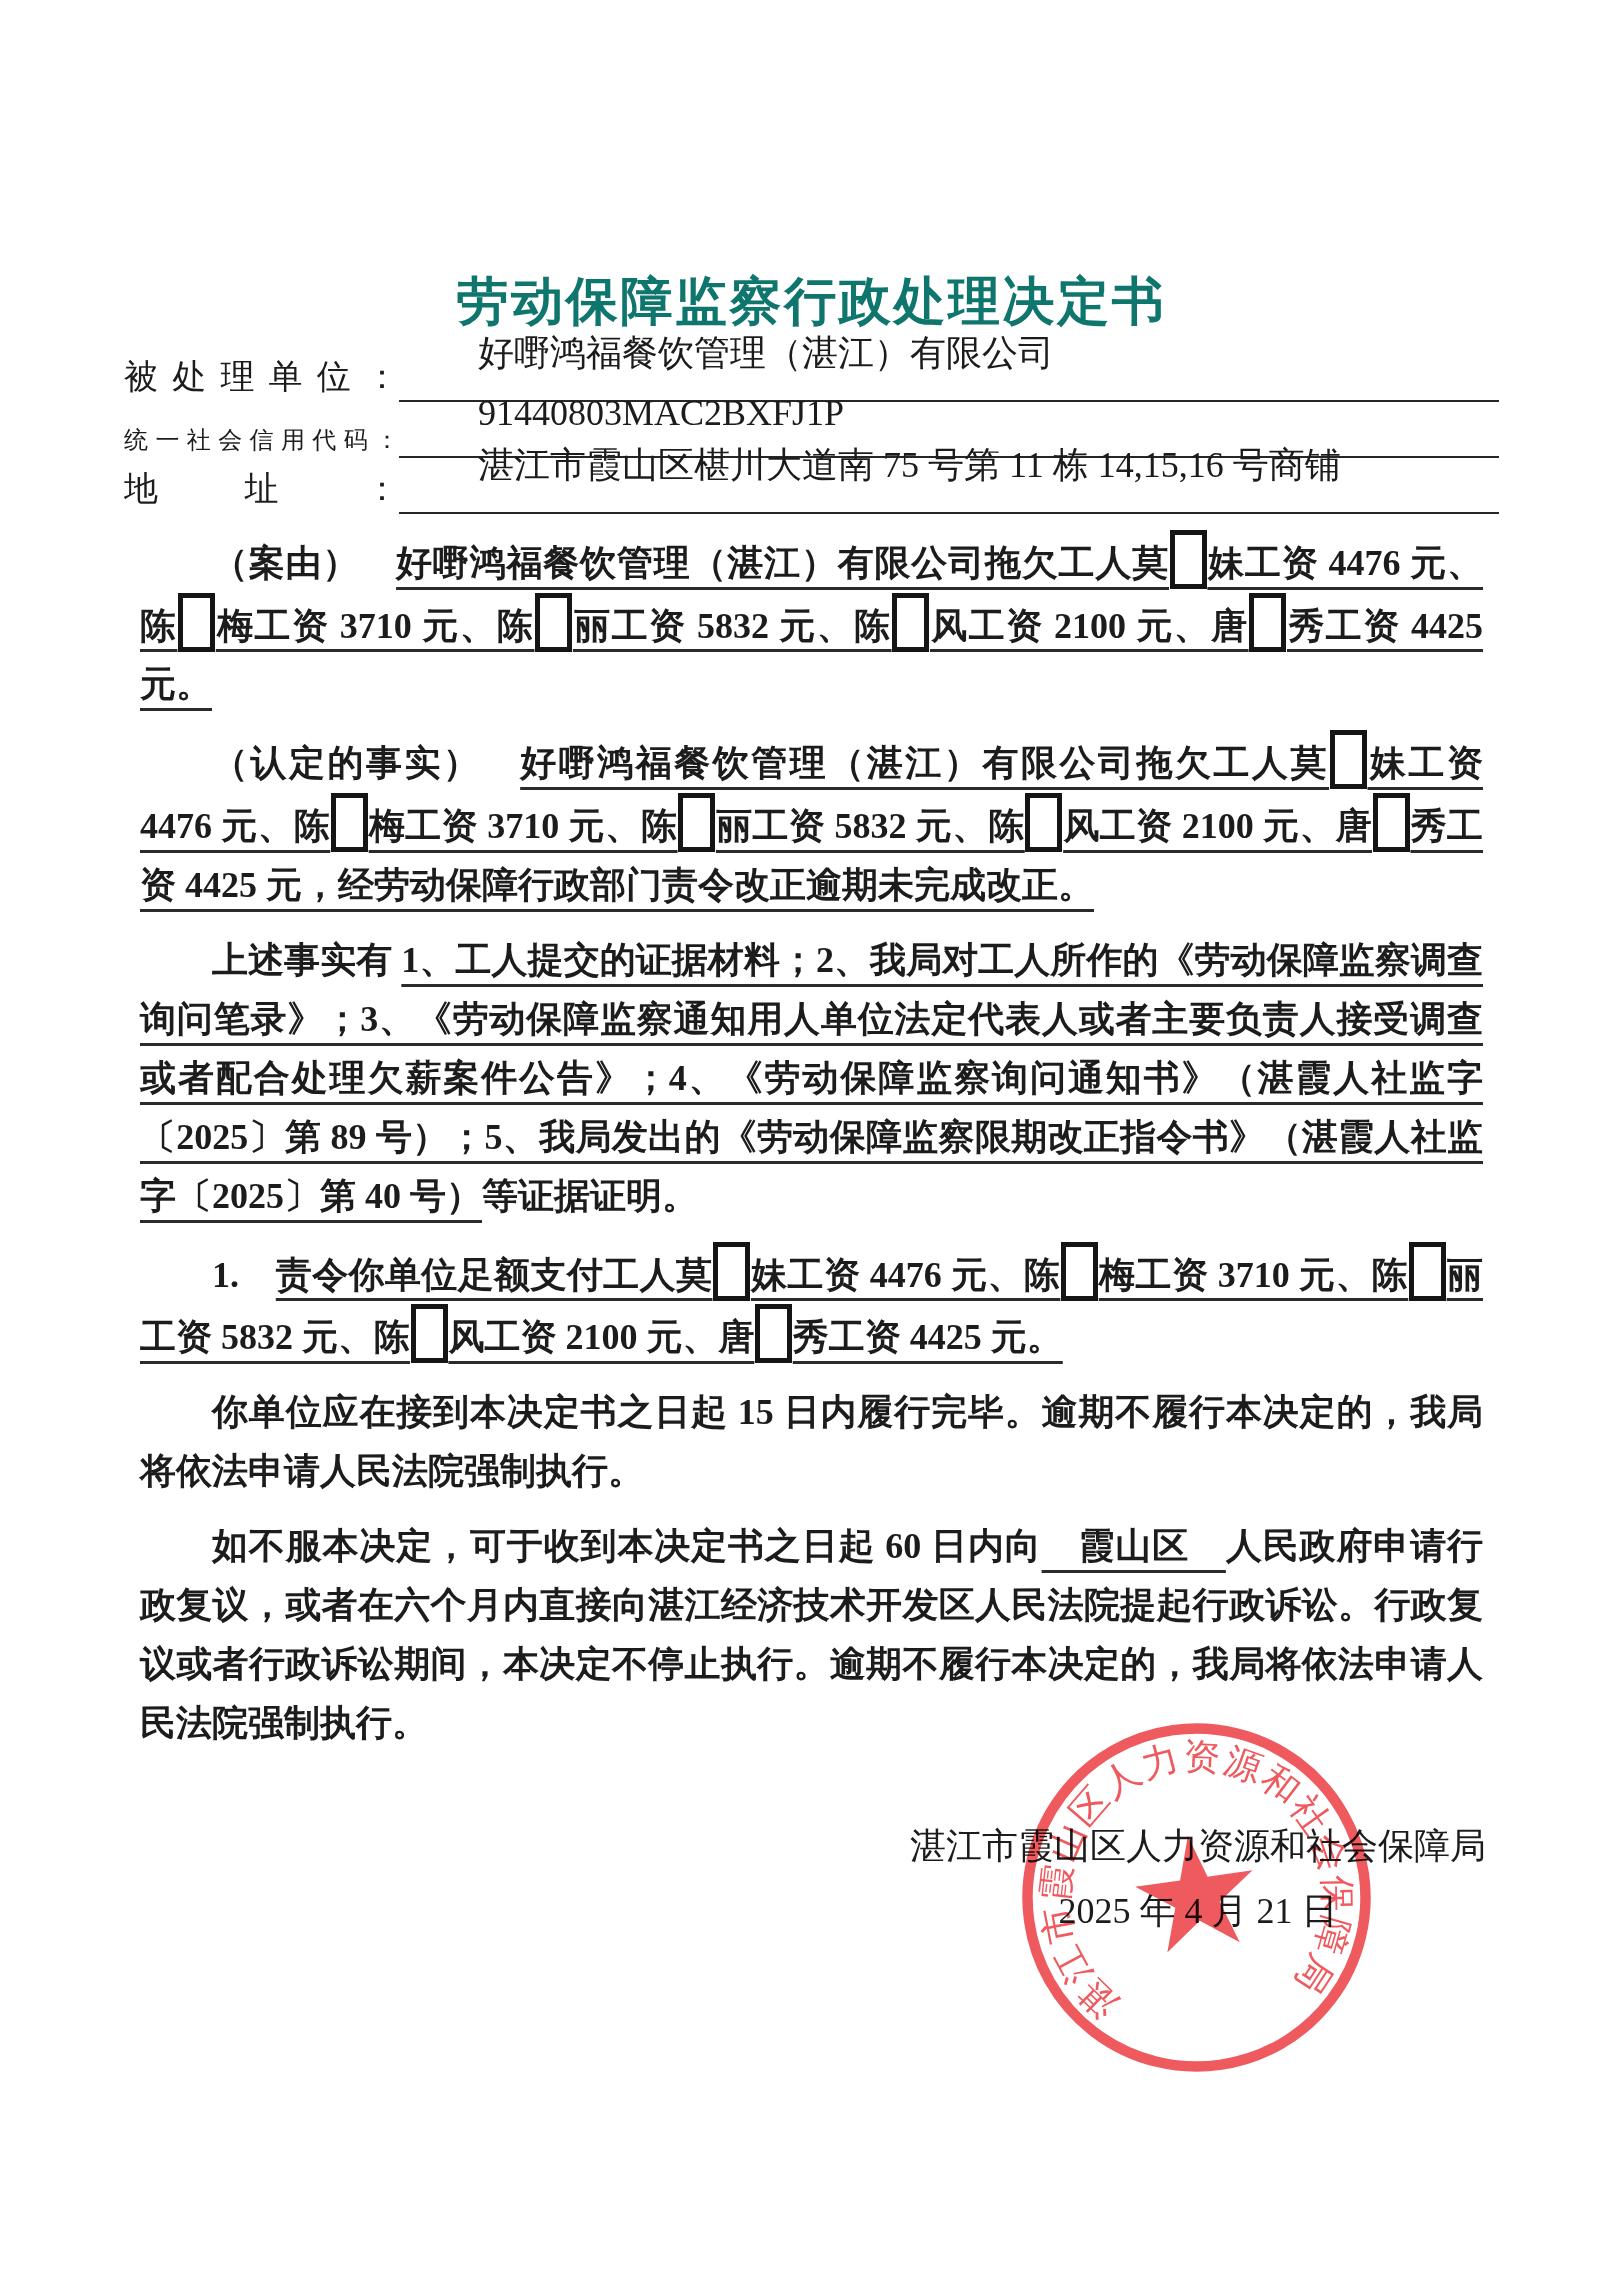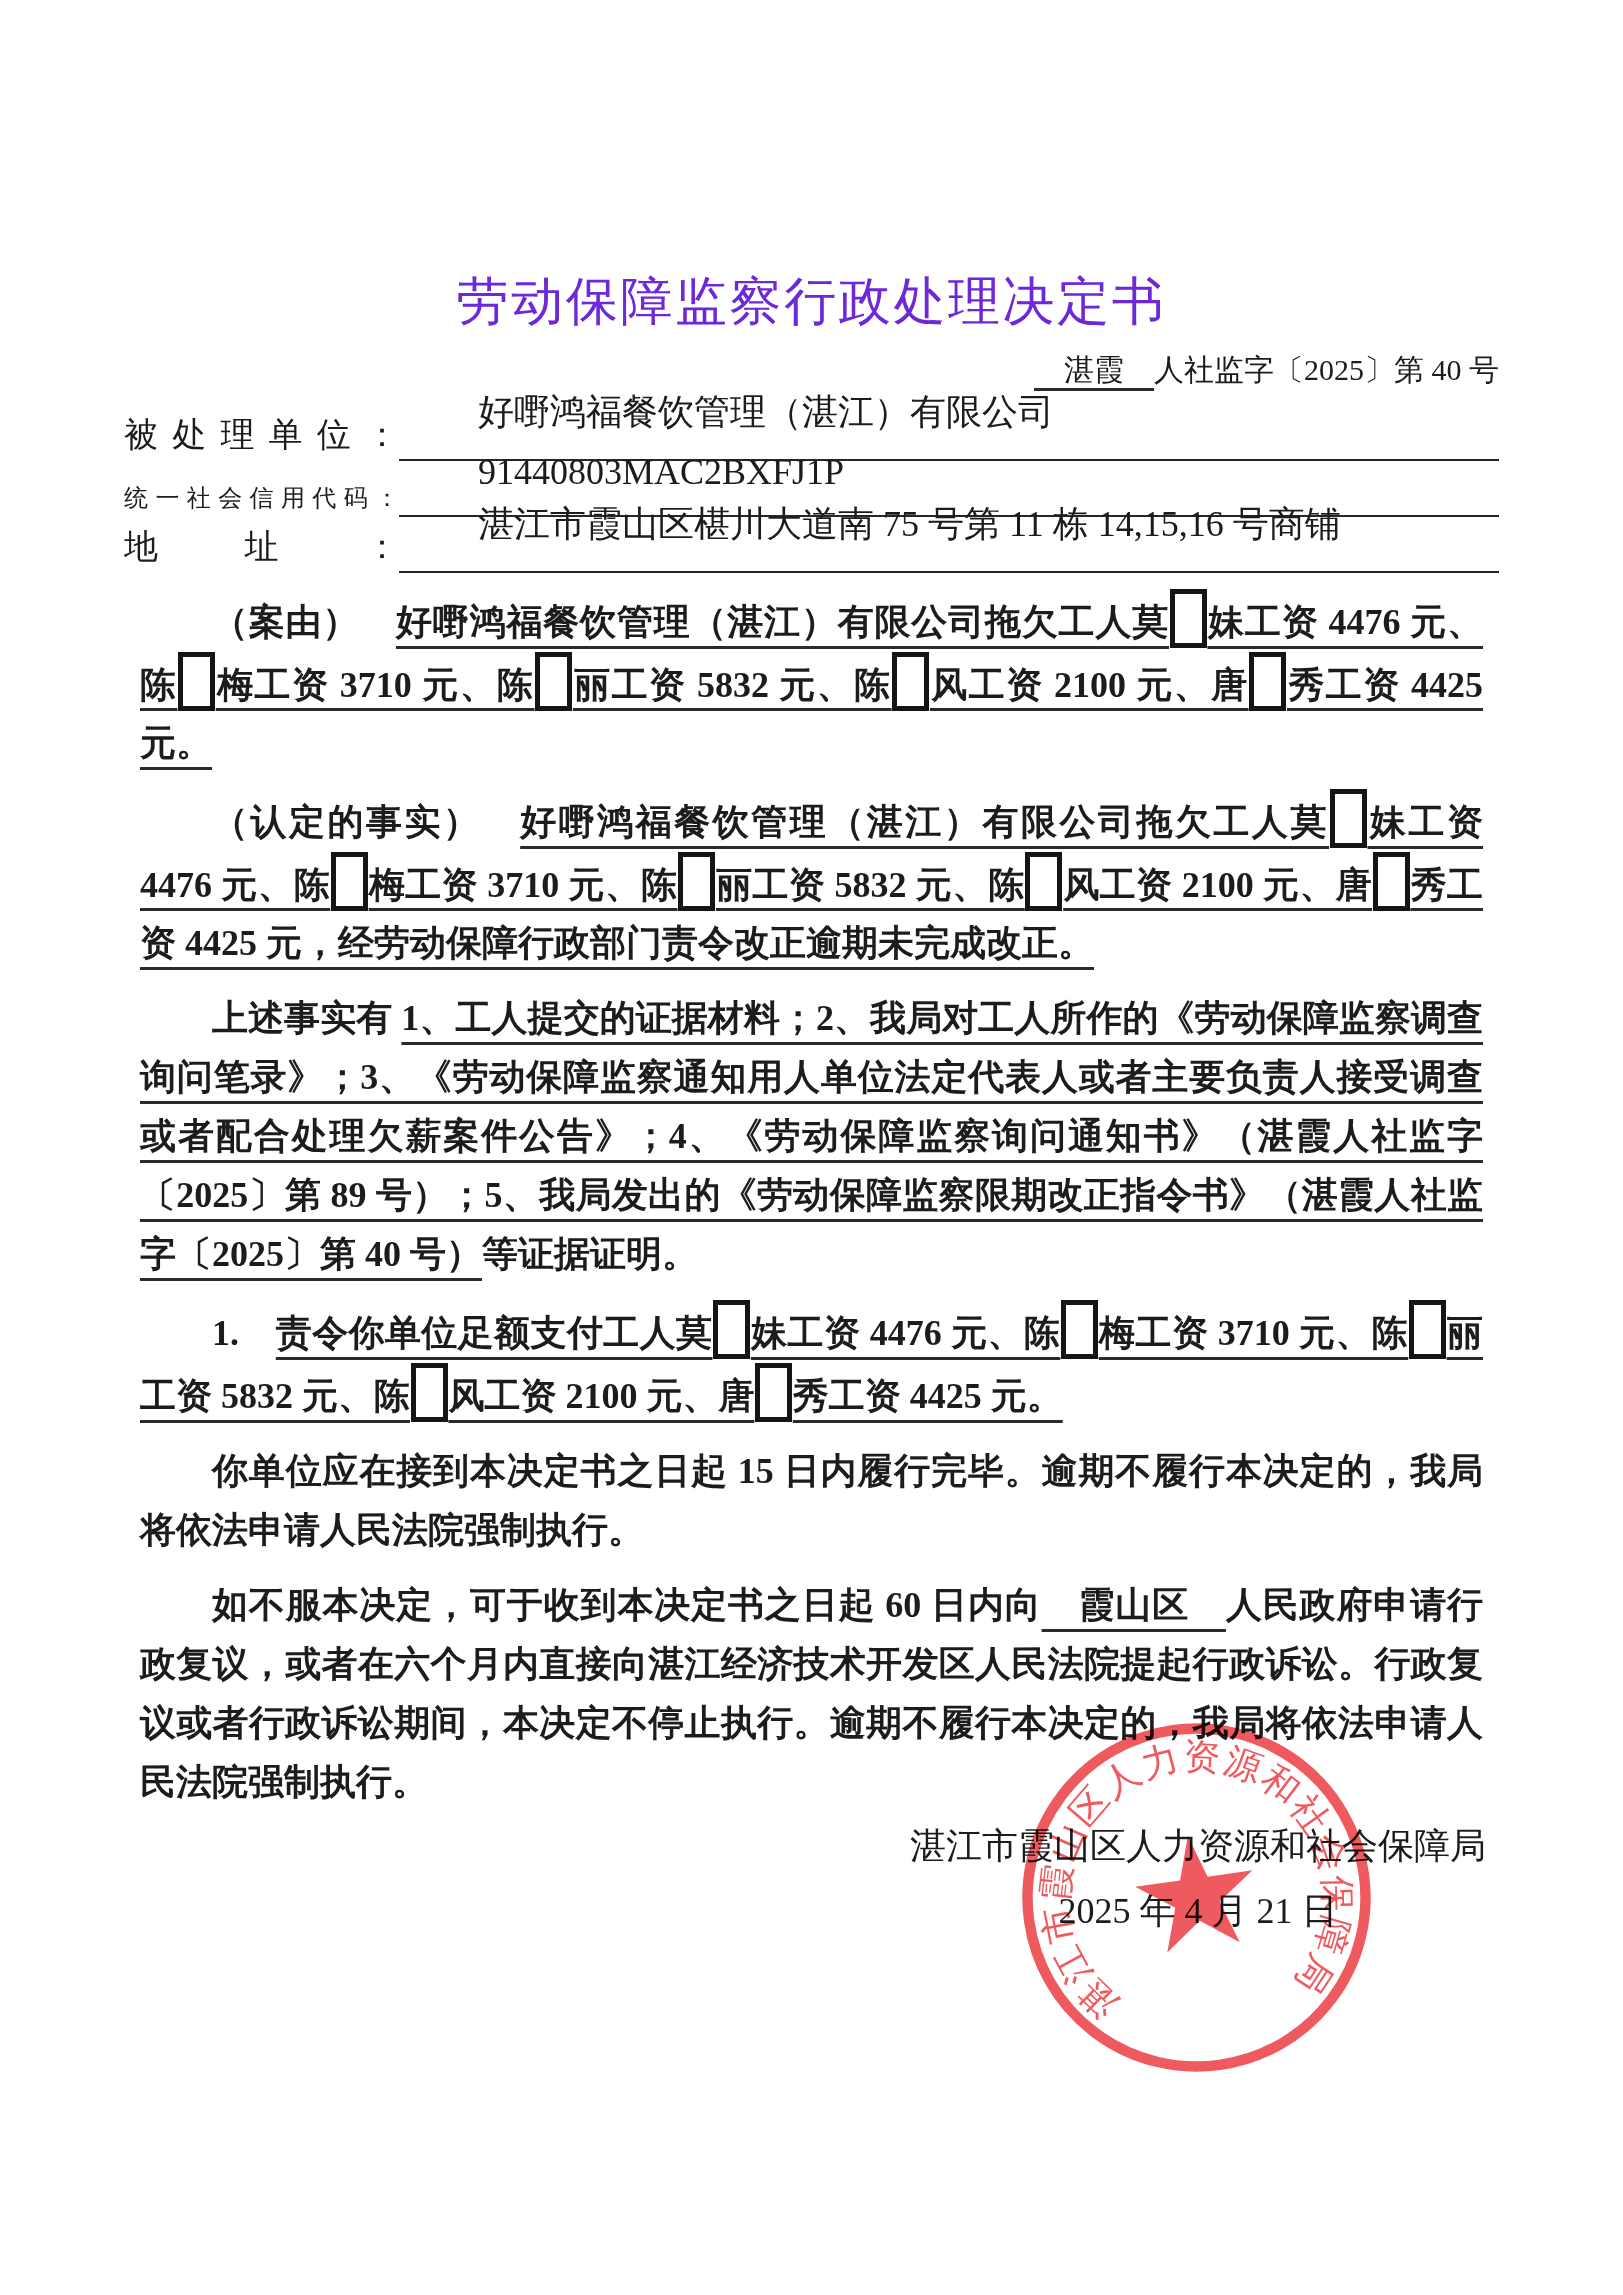--- a/index.html
+++ b/index.html
@@ -16,24 +16,24 @@
   .content {
     position: absolute;
     left: 124px;
     top: 267px;
     width: 1375px;
   }
   .title {
     margin: 0 0 9.2px 0;
     text-align: center;
     font-family: "Liberation Sans", "DejaVu Sans", sans-serif;
-    font-weight: 400;
+    font-weight: 700;
     font-size: 52px;
     letter-spacing: 2.6px;
-    color: #6d28d9;
+    color: #0f766e;
   }
   .doc-no {
     text-align: right;
     font-size: 30px;
     line-height: 47px;
     margin-bottom: 11.8px;
     white-space: nowrap;
   }
   .u { text-decoration: underline; text-decoration-thickness: 2.6px; text-underline-offset: 11.8px; text-decoration-color:#2b2b2b; }
   .doc-no .u { text-underline-offset: 7.9px; }
@@ -113,21 +113,20 @@
   }
 </style>
 </head>
 <body>
 
 <div class="page">
   <div class="content">
 
     <h1 class="title">劳动保障监察行政处理决定书</h1>
 
-    <div class="doc-no"><span class="u">　湛霞　</span><span>人社监字〔2025〕第 40 号</span></div>
 
     <div class="fields">
       <div class="frow">
         <span class="flabel">被处理单位：</span>
         <span class="fvalue">好嘢鸿福餐饮管理（湛江）有限公司</span>
       </div>
       <div class="frow">
         <span class="flabel long">统一社会信用代码：</span>
         <span class="fvalue">91440803MAC2BXFJ1P</span>
       </div>

